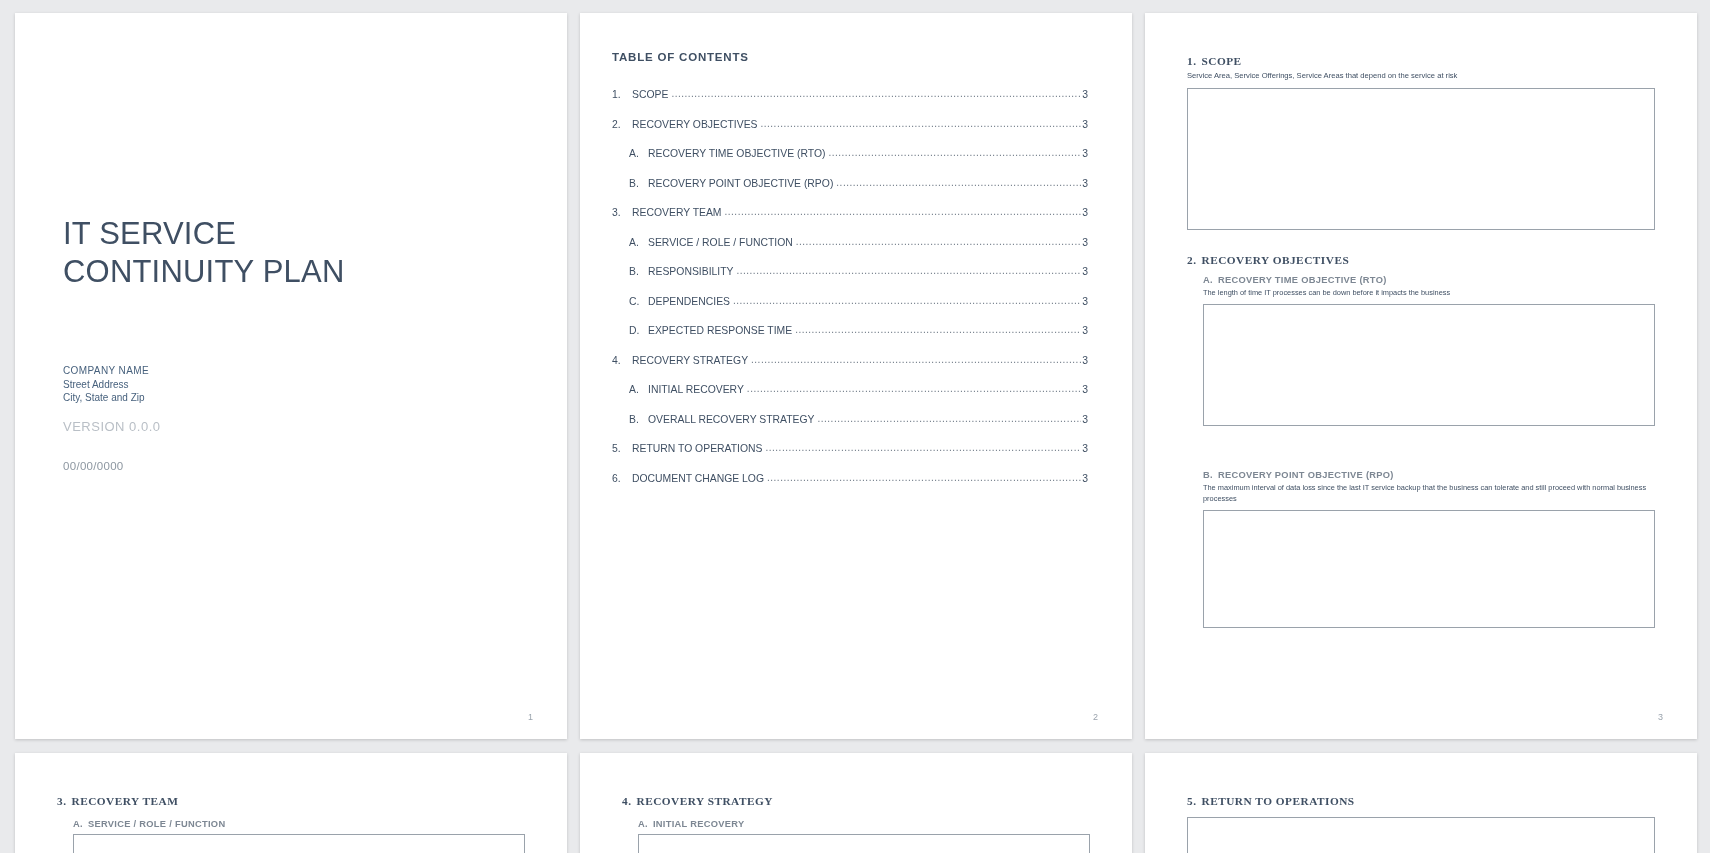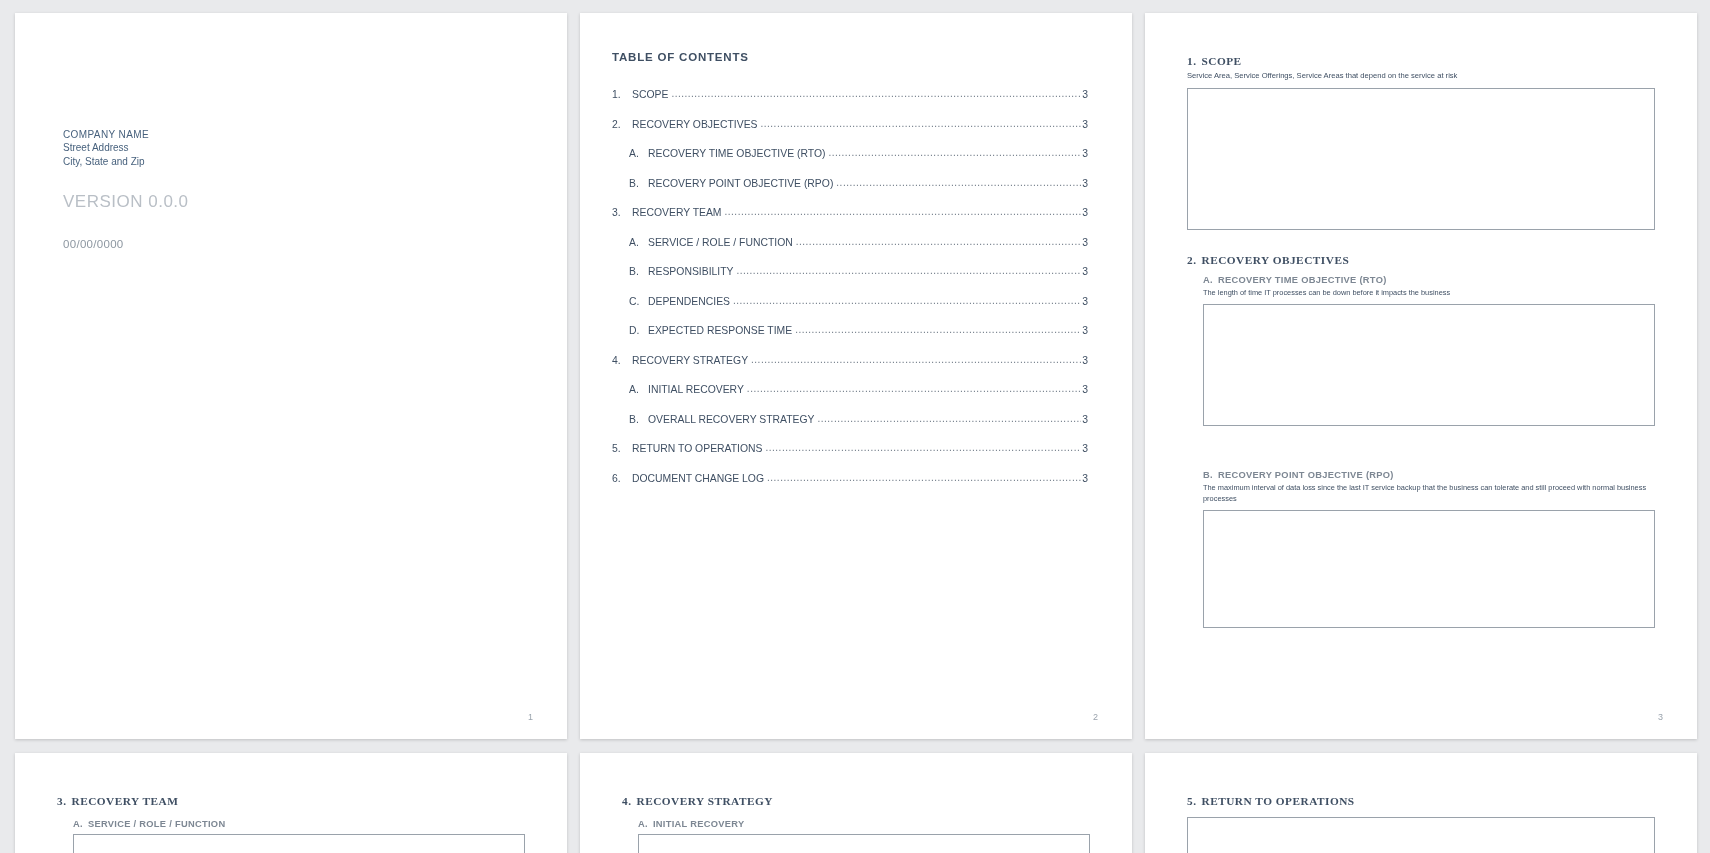--- a/index.html
+++ b/index.html
@@ -62,22 +62,22 @@
     color: #47617d;
     line-height: 1.33;
   }
   .cover-company .cname { letter-spacing: 0.4px; }
   .cover-web {
     margin-top: 23px;
     font-size: 12.5px;
     color: #4a6b91;
   }
   .cover-version {
-    margin-top: 24px;
-    font-size: 17px;
+    margin-top: 15px;
+    font-size: 13px;
     color: #b9bfc6;
     letter-spacing: 0.5px;
   }
   .cover-date {
     margin-top: 26px;
     font-size: 11.5px;
     color: #8d97a1;
     letter-spacing: 0.3px;
   }
 
@@ -162,20 +162,24 @@
   }
   .indent { padding-left: 16px; margin-top: 44px; }
 </style>
 </head>
 <body>
 
 <div class="pages-grid">
 
   <div class="page">
     <div class="cover">
+      <div class="cover-title">
+        <div>IT SERVICE</div>
+        <div>CONTINUITY PLAN</div>
+      </div>
       <div class="cover-company">
         <div class="cname">COMPANY NAME</div>
         <div>Street Address</div>
         <div>City, State and Zip</div>
       </div>
       <div class="cover-version">VERSION 0.0.0</div>
       <div class="cover-date">00/00/0000</div>
     </div>
     <div class="page-num">1</div>
   </div>

